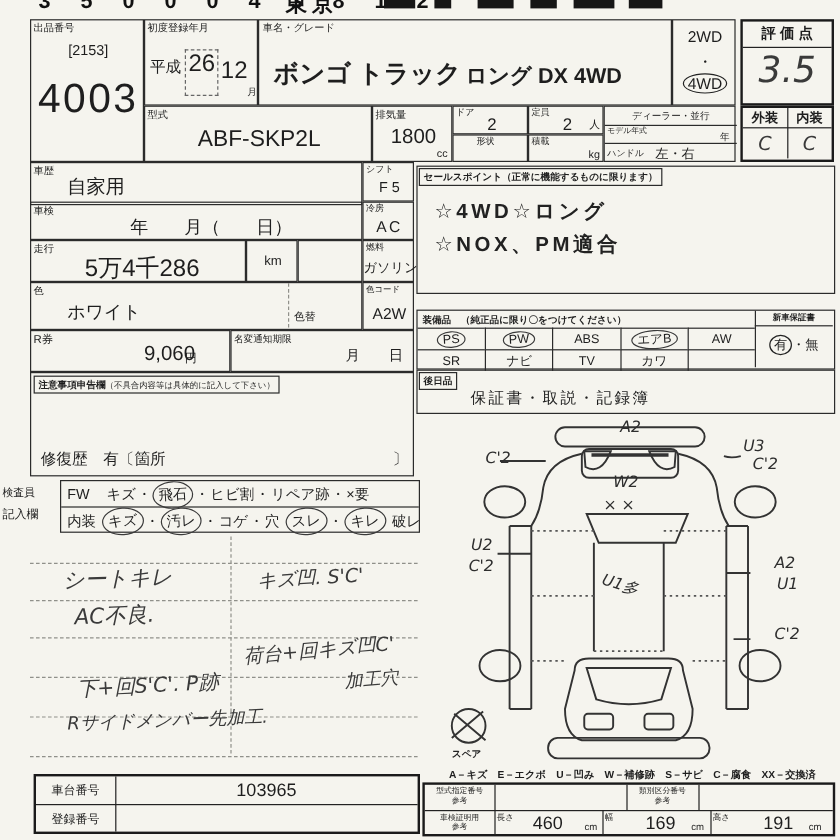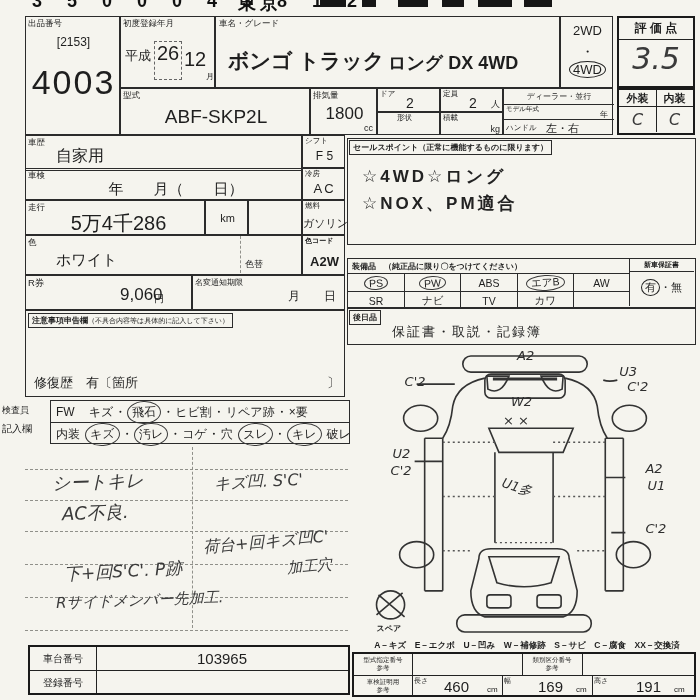--- a/index.html
+++ b/index.html
@@ -158,21 +158,21 @@
     <span class="lbl" style="left:2px;top:0;font-size:7.5px;">燃料</span>
     <div class="abs ctr" style="left:0;top:15px;width:43px;font-size:11px;">ガソリン</div>
   </div>
 
   <div class="box" style="left:25px;top:235px;width:277px;height:40px;">
     <span class="lbl" style="left:2px;top:1px;">色</span>
     <span class="abs" style="left:30px;top:15px;font-size:15px;">ホワイト</span>
     <div class="vdotl" style="left:214px;top:0;height:37px;"></div>
     <span class="abs" style="left:219px;top:22px;font-size:9px;">色替</span>
   </div>
-  <div class="box" style="left:302px;top:235px;width:43px;height:40px;font-weight:bold;">
+  <div class="box" style="left:302px;top:235px;width:43px;height:40px;">
     <span class="lbl" style="left:2px;top:0;font-size:7px;">色コード</span>
     <div class="abs ctr" style="left:0;top:18px;width:43px;font-size:13px;">A2W</div>
   </div>
 
   <div class="box" style="left:25px;top:275px;width:167px;height:35px;">
     <span class="lbl" style="left:2px;top:1px;font-size:9.5px;">R券</span>
     <span class="abs" style="left:58px;top:9px;font-size:17px;margin-left:36px;">9,060</span>
     <span class="abs" style="left:128px;top:16px;font-size:10px;">円</span>
   </div>
   <div class="box" style="left:192px;top:275px;width:153px;height:35px;">

